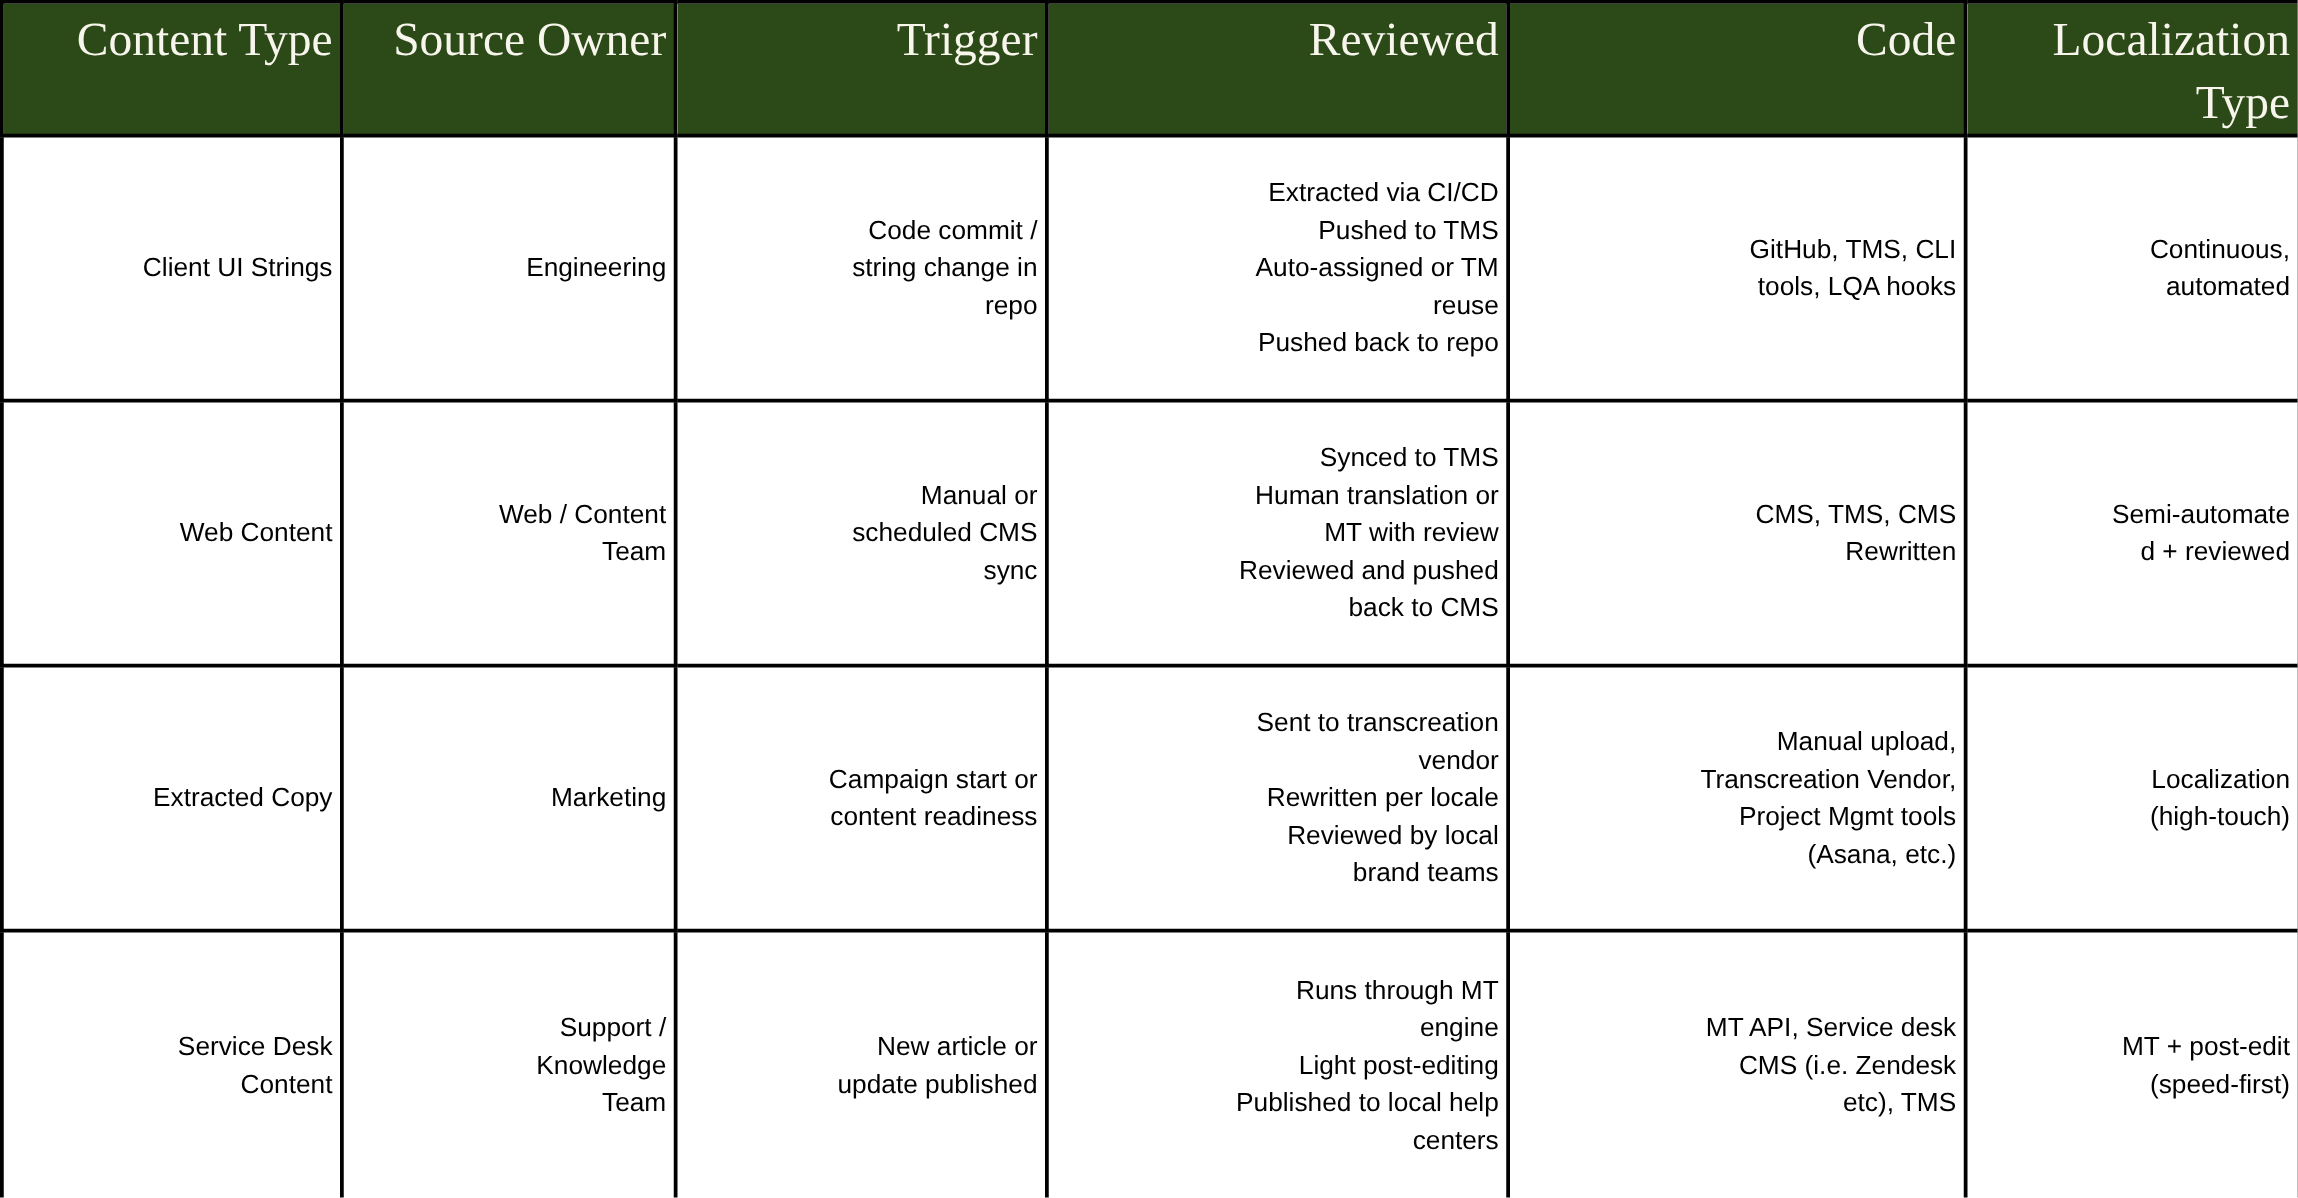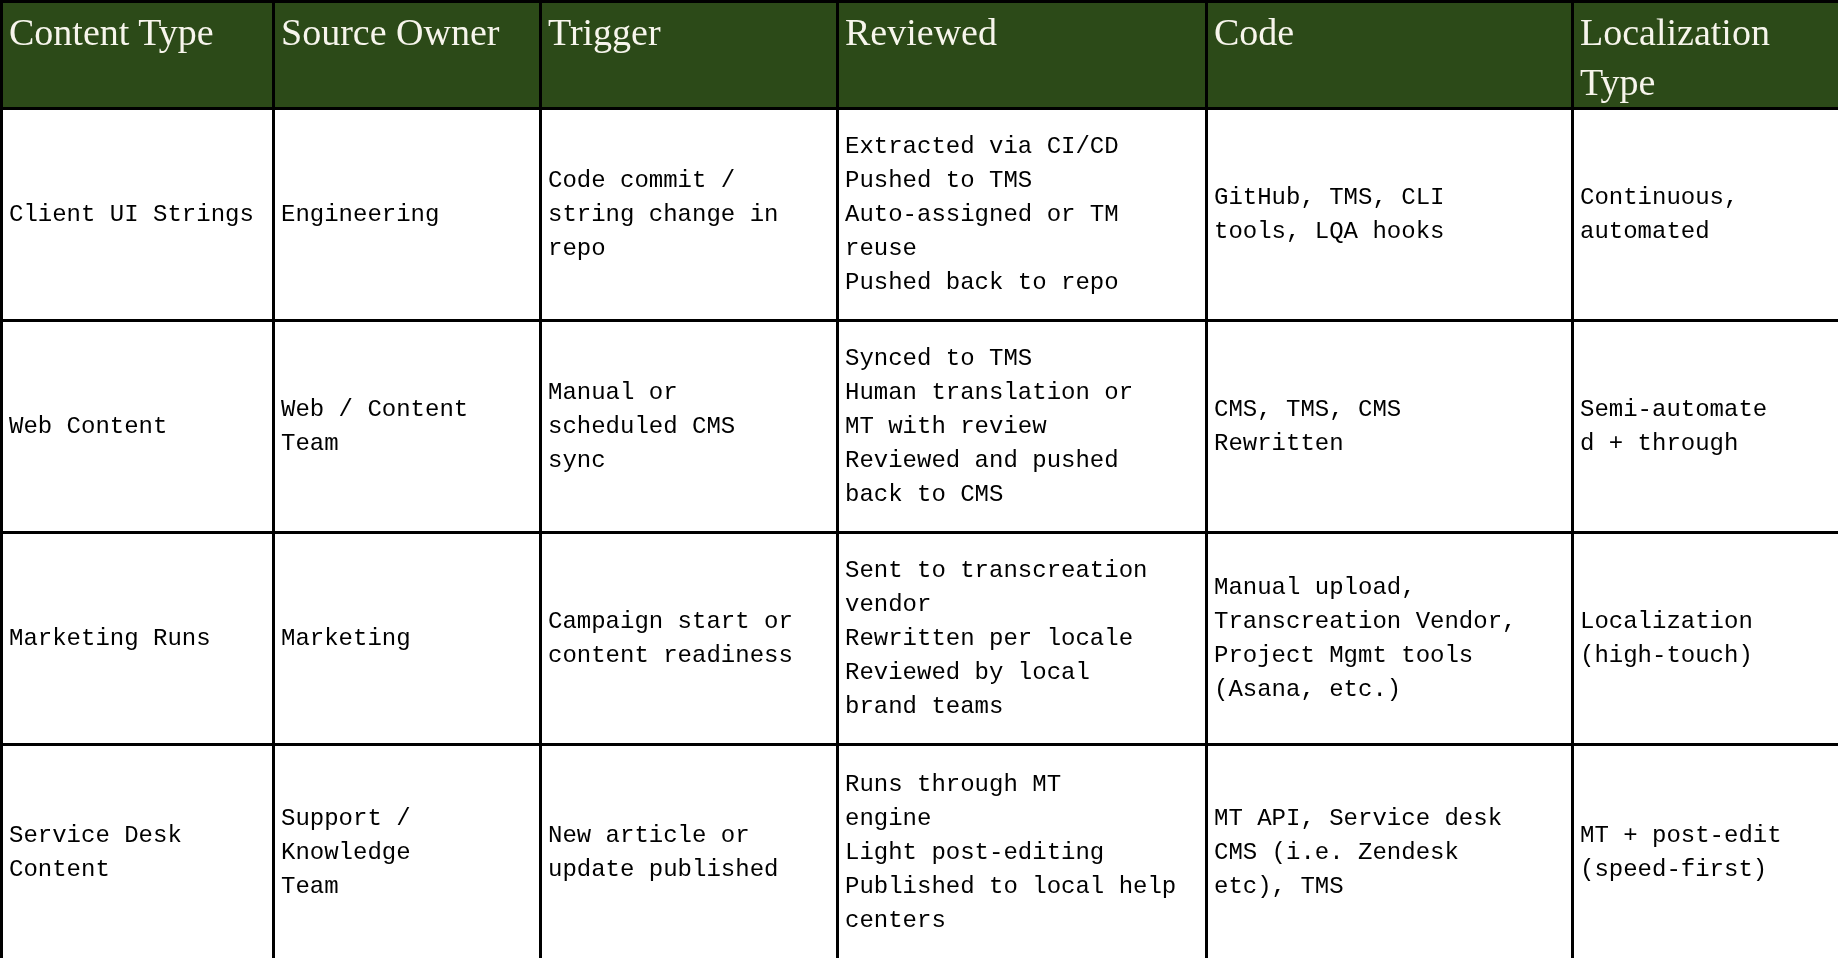--- a/index.html
+++ b/index.html
@@ -21,38 +21,38 @@
   table.workflow {
     border-collapse: collapse;
     table-layout: fixed;
     width: 1838px;
     height: 958px;
     background: var(--body-bg);
   }
   table.workflow th,
   table.workflow td {
     border: 3px solid var(--border);
-    text-align: left;
+    text-align: right;
     overflow: hidden;
   }
   table.workflow th {
     background: var(--header-bg);
     color: var(--header-text);
     font-family: "Liberation Serif", "DejaVu Serif", serif;
     font-weight: 400;
     font-size: 38px;
     line-height: 1.32;
     vertical-align: top;
     padding: 4px 6px 0 6px;
     height: 107px;
   }
   table.workflow td {
     color: var(--body-text);
-    font-family: Liberation Mono, monospace;
-    font-size: 24px;
+    font-family: Liberation Sans, sans-serif;
+    font-size: 21px;
     line-height: 1.42;
     vertical-align: middle;
     padding: 0 6px;
     white-space: pre-line;
   }
   tr.body-row { height: 212px; }
   tr.body-row:last-child { height: 216px; }
   col.c1 { width: 272px; }
   col.c2 { width: 267px; }
   col.c3 { width: 297px; }
@@ -107,24 +107,24 @@
 scheduled CMS
 sync</td>
       <td>Synced to TMS
 Human translation or
 MT with review
 Reviewed and pushed
 back to CMS</td>
       <td>CMS, TMS, CMS
 Rewritten</td>
       <td>Semi-automate
-d + through</td>
+d + reviewed</td>
     </tr>
     <tr class="body-row">
-      <td>Marketing Runs</td>
+      <td>Extracted Copy</td>
       <td>Marketing</td>
       <td>Campaign start or
 content readiness</td>
       <td>Sent to transcreation
 vendor
 Rewritten per locale
 Reviewed by local
 brand teams</td>
       <td>Manual upload,
 Transcreation Vendor,

